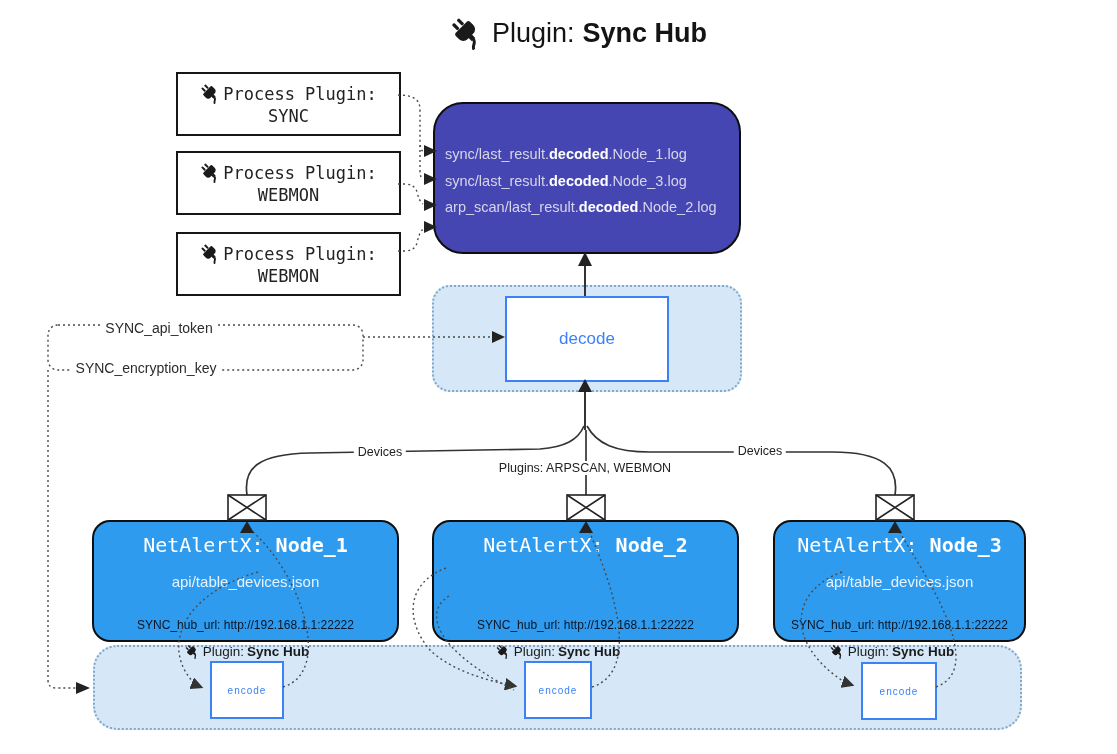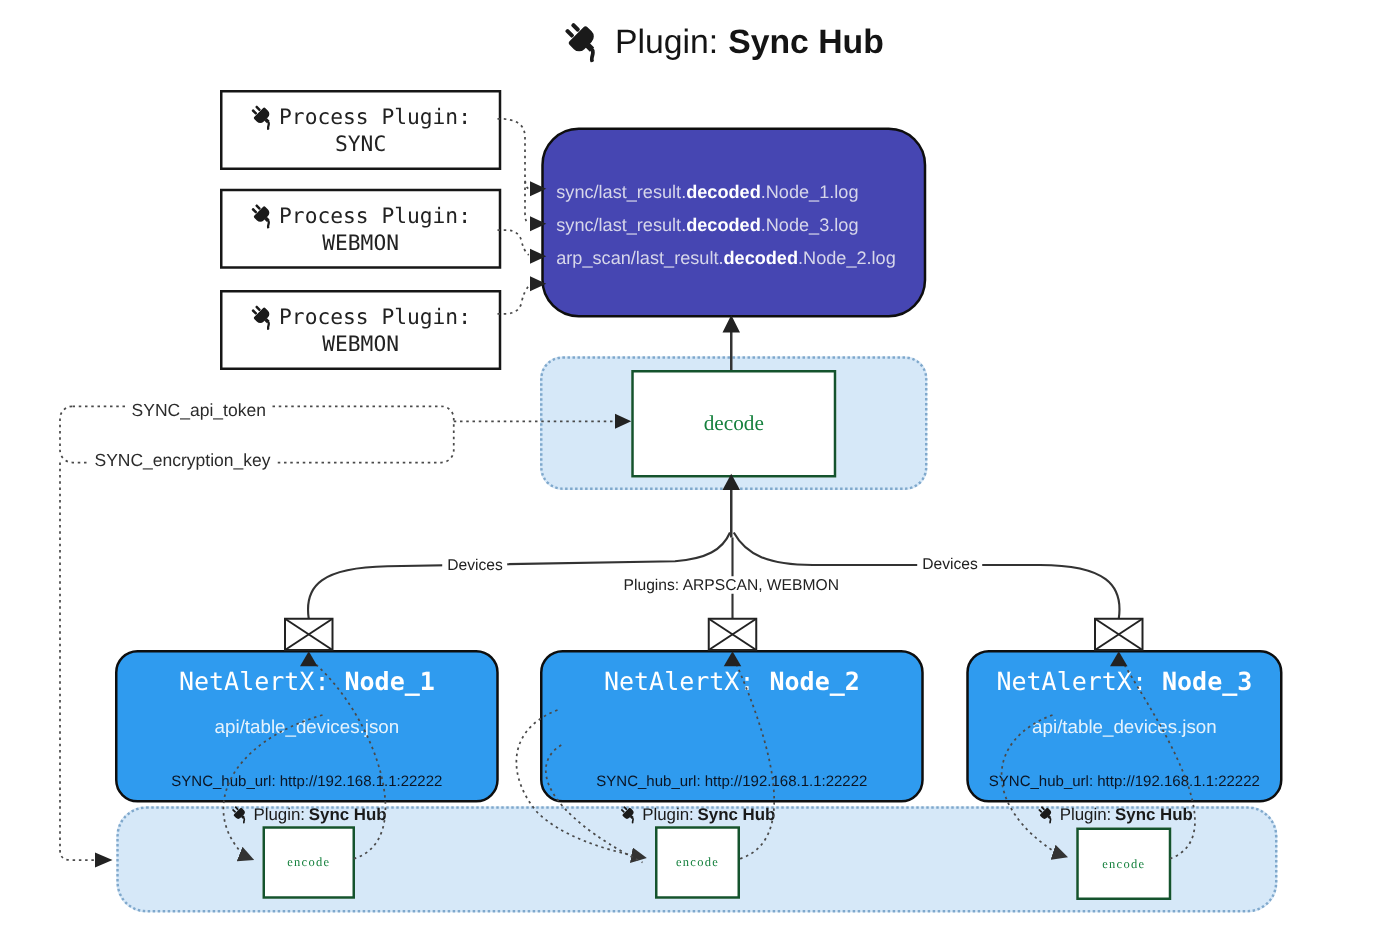--- a/index.html
+++ b/index.html
@@ -29,22 +29,22 @@
   .hub{left:433px;top:102px;width:304px;height:148px;background:#4646B2;border:2px solid #0e0e0e;
        border-radius:30px;color:#fff;}
   .hub-title,.node-title{position:absolute;left:0;right:0;top:11px;text-align:center;
        font-family:"DejaVu Sans Mono",monospace;font-size:20px;color:#fff;white-space:nowrap;}
   .hub-title b,.node-title b{font-weight:700;}
   .hub-entry{position:absolute;left:10px;right:2px;font-size:14.5px;color:#d6d6ea;white-space:nowrap;}
   .hub-entry b{color:#fff;font-weight:700;}
 
   .ltblue{background:#D6E8F8;border:2px dotted #7FA8CC;}
   .decode-wrap{left:432px;top:285px;width:306px;height:103px;border-radius:18px;}
-  .iobox{background:#fff;border:2px solid #14532d;display:flex;align-items:center;justify-content:center;
-         font-family:Liberation Serif, serif;color:#15803d;}
+  .iobox{background:#fff;border:2px solid #3b82f6;display:flex;align-items:center;justify-content:center;
+         font-family:Liberation Sans, sans-serif;color:#3b82f6;}
   .decode-box{left:505px;top:296px;width:160px;height:82px;font-size:17px;}
 
   .node{top:520px;height:118px;background:#2F9BEF;border:2px solid #0e0e0e;border-radius:18px;color:#fff;}
   .nfile{position:absolute;left:0;right:0;text-align:center;font-size:15px;color:rgba(255,255,255,.88);white-space:nowrap;}
   .nurl{position:absolute;left:0;right:0;bottom:8px;text-align:center;font-size:12px;color:#0b1524;white-space:nowrap;}
 
   .bottom-bar{left:93px;top:645px;width:925px;height:81px;border-radius:24px;}
   .encode-box{width:70px;height:54px;font-size:10px;letter-spacing:1px;}
   .bplug{position:absolute;top:644px;z-index:1;transform:translateX(-50%);display:flex;align-items:center;
          gap:3px;font-size:13.5px;color:#1a1a1a;white-space:nowrap;}

